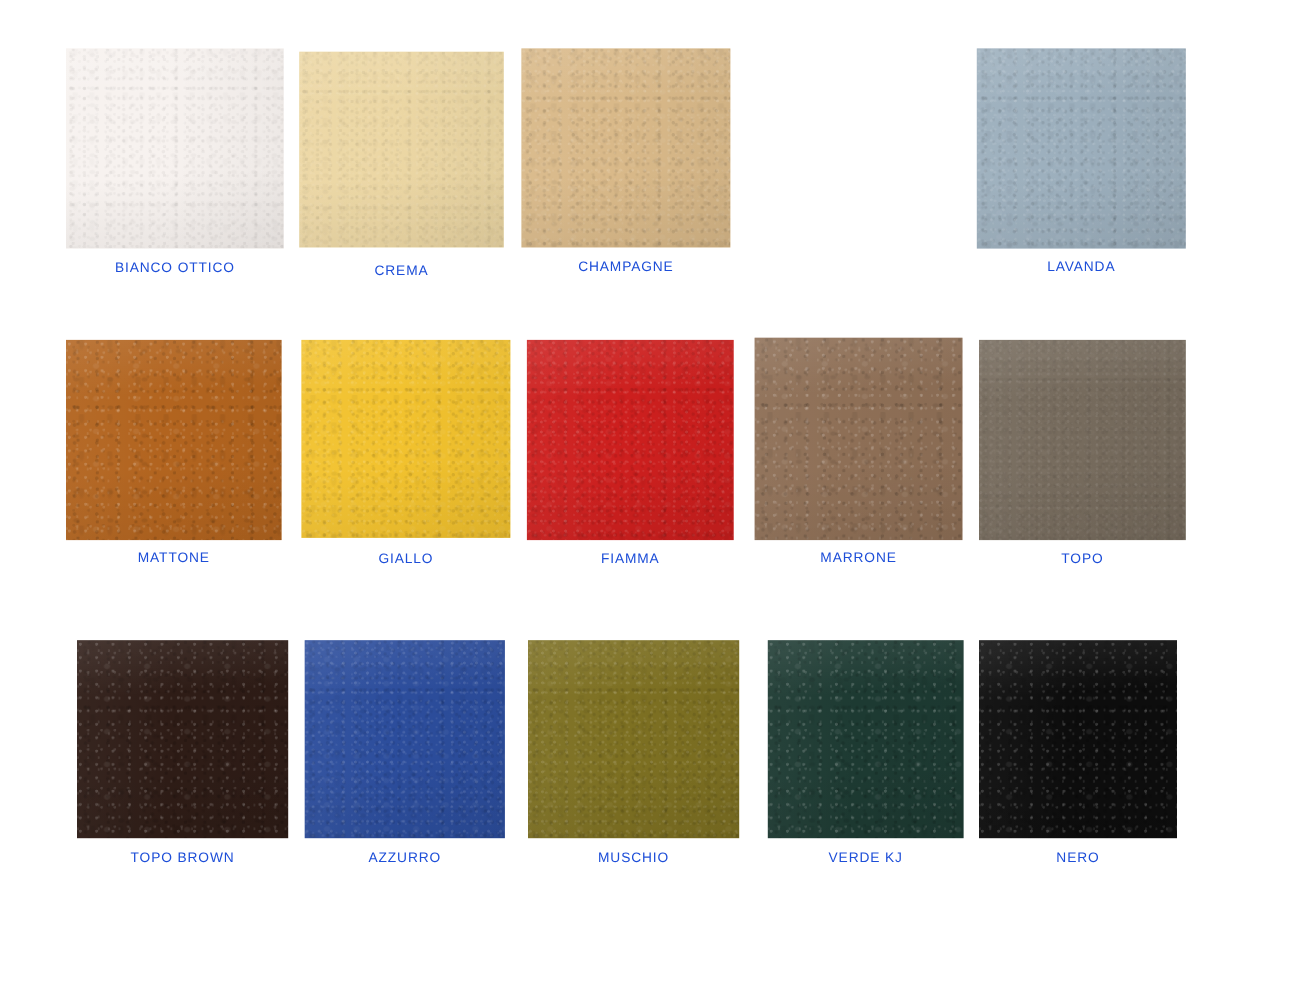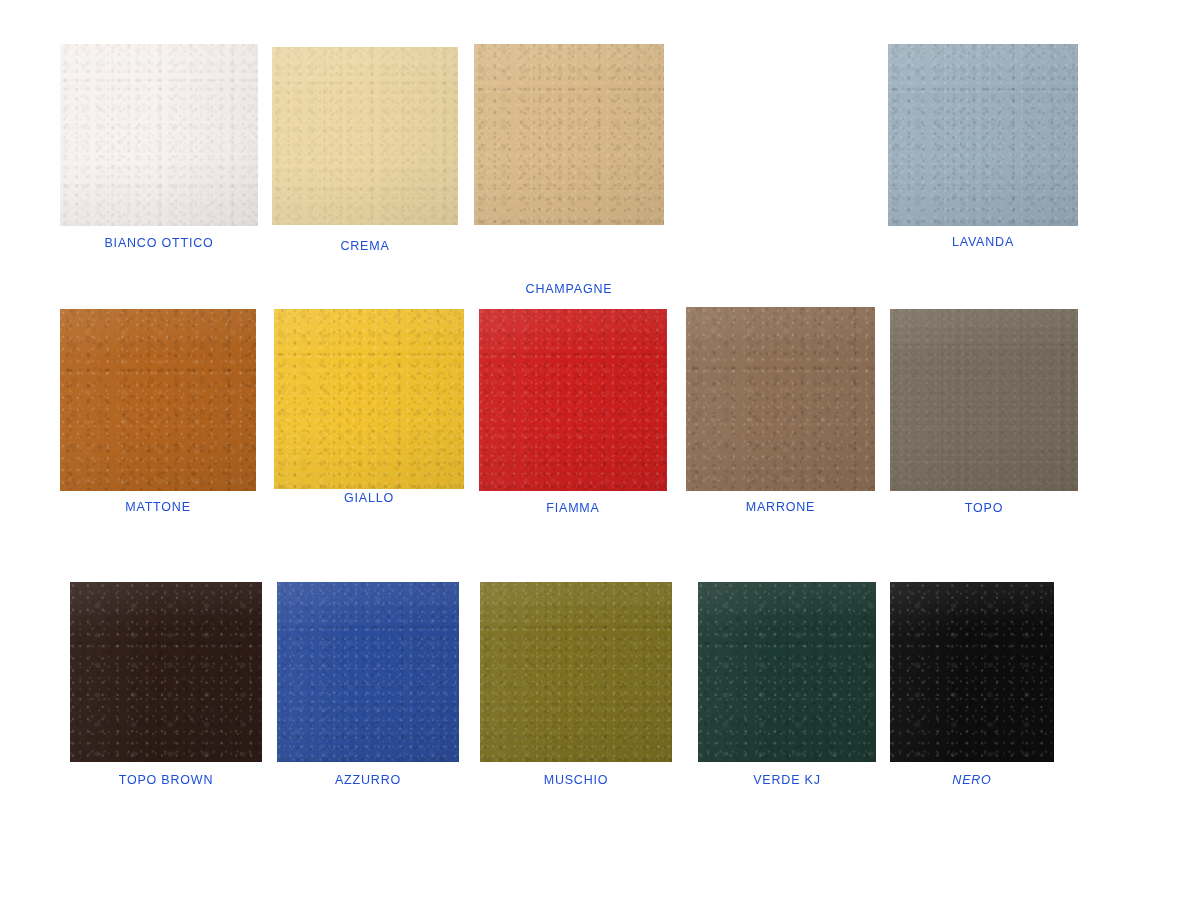--- a/index.html
+++ b/index.html
@@ -105,21 +105,21 @@
         <div class="sheen"></div>
       </div>
       <div class="swatch-label" style="top: 192px;">CREMA</div>
     </div>
     <div class="swatch-cell" style="left: 474px; top: 44px; width: 190px; height: 211px;">
       <div class="swatch-chip" style="height: 181px; background: rgb(217, 185, 137);">
         <div class="grain" style="opacity: 0.55; background-size: 11px 9px, 13px 11px, 9px 13px, 15px 12px, 7px 8px, 10px 10px;"></div>
         <div class="grain2" style="opacity: 0.4; background-size: 23px 19px, 27px 22px, 19px 25px;"></div>
         <div class="sheen"></div>
       </div>
-      <div class="swatch-label" style="top: 191px; margin-top: 47px;">CHAMPAGNE</div>
+      <div class="swatch-label" style="top: 191px;">CHAMPAGNE</div>
     </div>
     <div class="swatch-cell" style="left: 888px; top: 44px; width: 190px; height: 211px;">
       <div class="swatch-chip" style="height: 182px; background: rgb(156, 175, 189);">
         <div class="grain" style="opacity: 0.55; background-size: 11px 9px, 13px 11px, 9px 13px, 15px 12px, 7px 8px, 10px 10px;"></div>
         <div class="grain2" style="opacity: 0.4; background-size: 23px 19px, 27px 22px, 19px 25px;"></div>
         <div class="sheen"></div>
       </div>
       <div class="swatch-label" style="top: 191px;">LAVANDA</div>
     </div>
     <div class="swatch-cell" style="left: 60px; top: 309px; width: 196px; height: 211px;">
@@ -129,21 +129,21 @@
         <div class="sheen"></div>
       </div>
       <div class="swatch-label" style="top: 191px;">MATTONE</div>
     </div>
     <div class="swatch-cell" style="left: 274px; top: 309px; width: 190px; height: 212px;">
       <div class="swatch-chip" style="height: 180px; background: rgb(242, 194, 46);">
         <div class="grain" style="opacity: 0.55; background-size: 11px 9px, 13px 11px, 9px 13px, 15px 12px, 7px 8px, 10px 10px;"></div>
         <div class="grain2" style="opacity: 0.4; background-size: 23px 19px, 27px 22px, 19px 25px;"></div>
         <div class="sheen"></div>
       </div>
-      <div class="swatch-label" style="top: 182px;">GIALLO</div>
+      <div class="swatch-label" style="top: 192px;">GIALLO</div>
     </div>
     <div class="swatch-cell" style="left: 479px; top: 309px; width: 188px; height: 212px;">
       <div class="swatch-chip" style="height: 182px; background: rgb(205, 31, 30);">
         <div class="grain" style="opacity: 0.55; background-size: 11px 9px, 13px 11px, 9px 13px, 15px 12px, 7px 8px, 10px 10px;"></div>
         <div class="grain2" style="opacity: 0.4; background-size: 23px 19px, 27px 22px, 19px 25px;"></div>
         <div class="sheen"></div>
       </div>
       <div class="swatch-label" style="top: 192px;">FIAMMA</div>
     </div>
     <div class="swatch-cell" style="left: 686px; top: 307px; width: 189px; height: 213px;">
@@ -187,21 +187,21 @@
       <div class="swatch-label" style="top: 191px;">MUSCHIO</div>
     </div>
     <div class="swatch-cell" style="left: 698px; top: 582px; width: 178px; height: 211px;">
       <div class="swatch-chip" style="height: 180px; background: rgb(29, 58, 50);">
         <div class="grain" style="opacity: 0.8; background-size: 14.85px 12.15px, 17.55px 14.85px, 12.15px 17.55px, 20.25px 16.2px, 9.45px 10.8px, 13.5px 13.5px;"></div>
         <div class="grain2" style="opacity: 0.58; background-size: 31.05px 25.65px, 36.45px 29.7px, 25.65px 33.75px;"></div>
         <div class="sheen"></div>
       </div>
       <div class="swatch-label" style="top: 191px;">VERDE KJ</div>
     </div>
-    <div class="swatch-cell" style="left: 890px; top: 582px; width: 164px; height: 211px; font-style: italic;">
+    <div class="swatch-cell" style="left: 890px; top: 582px; width: 180px; height: 211px;">
       <div class="swatch-chip" style="height: 180px; background: rgb(13, 13, 13);">
         <div class="grain" style="opacity: 0.8; background-size: 14.85px 12.15px, 17.55px 14.85px, 12.15px 17.55px, 20.25px 16.2px, 9.45px 10.8px, 13.5px 13.5px;"></div>
         <div class="grain2" style="opacity: 0.58; background-size: 31.05px 25.65px, 36.45px 29.7px, 25.65px 33.75px;"></div>
         <div class="sheen"></div>
       </div>
       <div class="swatch-label" style="top: 191px;">NERO</div>
     </div>
   </div>
 
 </body></html>

